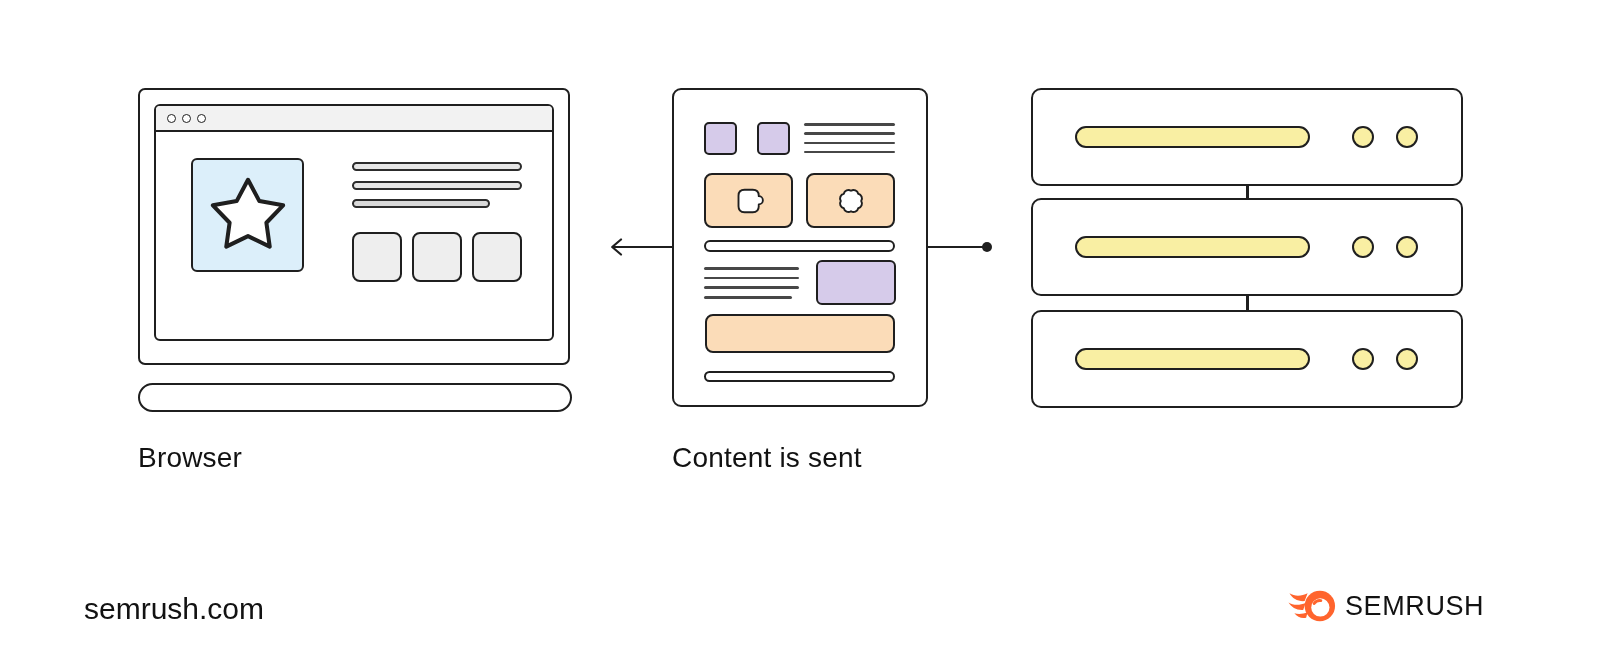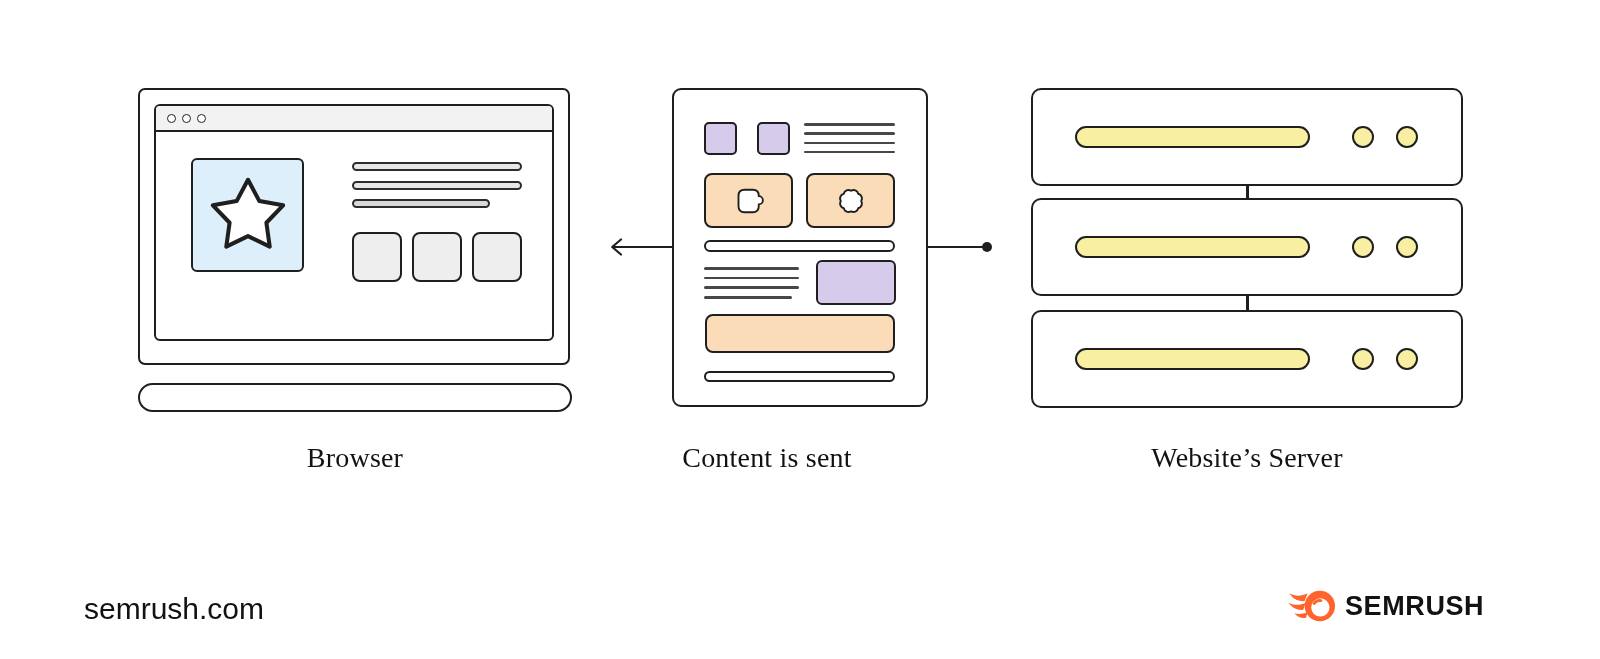--- a/index.html
+++ b/index.html
@@ -47,27 +47,27 @@
   .server{left:1031px;top:88px;width:432px;height:320px;}
   .unit{left:0;width:432px;height:98px;border:2.5px solid var(--ink,#1f1f1f);border-radius:10px;background:#fff;}
   .unit.u1{top:0;} .unit.u2{top:110px;} .unit.u3{top:222px;}
   .vlink{left:215px;width:2.5px;background:var(--ink,#1f1f1f);}
   .vlink.l1{top:98px;height:12px;} .vlink.l2{top:208px;height:14px;}
   .ypill{left:42px;top:36px;width:235px;height:22px;border:2px solid var(--ink,#1f1f1f);border-radius:12px;background:var(--butter-yellow,#f9efa3);}
   .ycirc{top:36px;width:22px;height:22px;border:2px solid var(--ink,#1f1f1f);border-radius:50%;background:var(--butter-yellow,#f9efa3);}
   .ycirc.c1{left:319px;} .ycirc.c2{left:363px;}
 
   
-  .cap{top:441px;font-size:28px;line-height:33px;text-align:center;color:var(--text-dark,#121212);letter-spacing:0.2px;font-family:Liberation Serif, serif;}
+  .cap{top:441px;font-size:28px;line-height:33px;text-align:left;color:var(--text-dark,#121212);letter-spacing:0.2px;}
   .cap-browser{left:138px;width:434px;}
-  .cap-content{left:639px;width:256px;}
+  .cap-content{left:672px;width:256px;}
   .cap-server{left:1031px;width:432px;}
   .watermark{left:84px;top:592px;font-size:30px;color:var(--text-dark,#121212);}
   .brand{left:1288px;top:588px;display:flex;align-items:center;gap:8px;}
-  .brand-text{font-size:27px;font-weight:bold;letter-spacing:0.6px;color:var(--text-dark,#121212);}
+  .brand-text{font-size:27px;font-weight:normal;letter-spacing:0.6px;color:var(--text-dark,#121212);}
   svg{display:block;}
 </style>
 </head>
 <body>
 
 <div class="stage">
 
   <div class="abs laptop-screen">
     <div class="abs window">
       <div class="abs titlebar">
@@ -146,21 +146,20 @@
     <div class="abs vlink l2"></div>
     <div class="abs unit u3">
       <div class="abs ypill"></div>
       <div class="abs ycirc c1"></div>
       <div class="abs ycirc c2"></div>
     </div>
   </div>
 
   <div class="abs cap cap-browser">Browser</div>
   <div class="abs cap cap-content">Content is sent</div>
-  <div class="abs cap cap-server">Website’s Server</div>
 
   <div class="abs watermark">semrush.com</div>
   <div class="abs brand">
     <svg width="49" height="36" viewBox="0 0 50 36">
       <g fill="var(--brand-orange,#ff642d)">
         <path d="M20 5 C14 8 7 8.5 1.5 5 C4.5 10.5 10 13.5 17 13 Z"></path>
         <path d="M18 15 C12 17.5 5 17.5 0.5 14.5 C3.5 19.5 9 22.5 15.5 22 Z"></path>
         <path d="M20 24.5 C15 26.5 10 26.5 6.5 25.5 C9.5 29.5 14 31 18.5 30 Z"></path>
         <circle cx="32.5" cy="18" r="15.5"></circle>
       </g>

